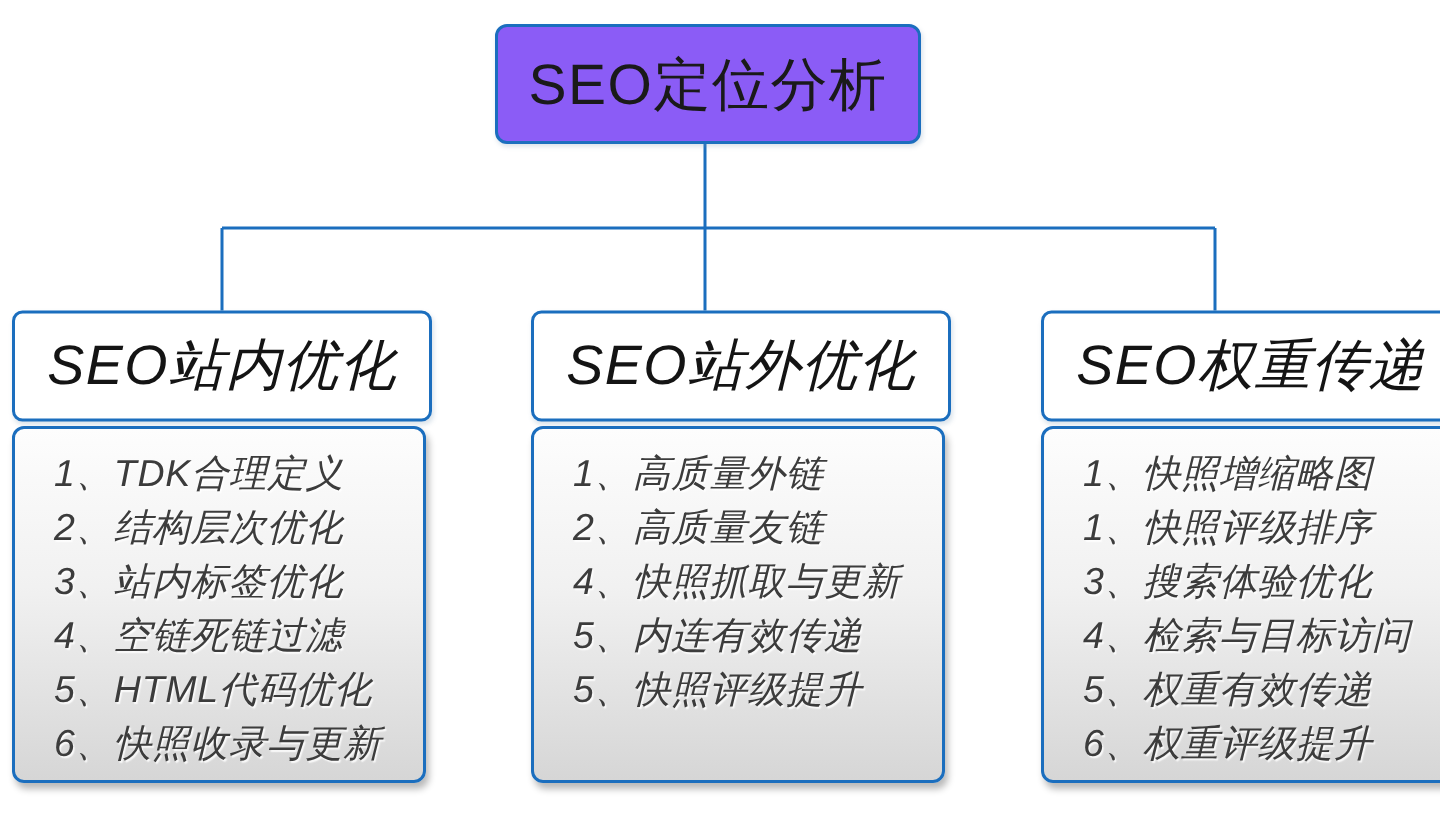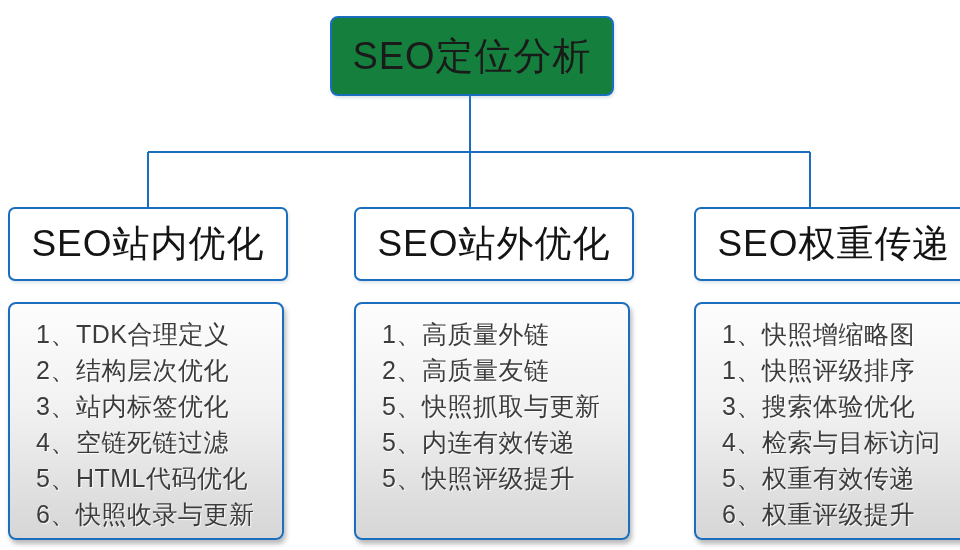--- a/index.html
+++ b/index.html
@@ -20,40 +20,41 @@
     left: 0;
     top: 0;
     z-index: 0;
   }
   .root-box {
     position: absolute;
     left: 330px;
     top: 16px;
     width: 280px;
     height: 76px;
-    background: #15803d;
+    background: #8b5cf6;
     border: 2px solid #1b6ebe;
     border-radius: 8px;
     display: flex;
     align-items: center;
     justify-content: center;
     z-index: 1;
     box-shadow: 1px 2px 3px rgba(120,150,180,0.25);
   }
   .root-title {
     font-size: 38px;
     color: #1a1a1a;
     letter-spacing: 1px;
     white-space: nowrap;
   }
   .column {
     position: absolute;
     top: 207px;
     width: 280px;
     z-index: 1;
+    font-style: italic;
   }
   .col-0 { left: 8px; }
   .col-1 { left: 330px; padding-left: 24px; }
   .col-2 { left: 668px; padding-left: 26px; }
   .header-box {
     width: 276px;
     height: 70px;
     background: #ffffff;
     border: 2px solid #1b6ebe;
     border-radius: 7px;
@@ -62,21 +63,21 @@
     justify-content: center;
     box-shadow: 1px 2px 3px rgba(120,150,180,0.25);
   }
   .column-title {
     font-size: 37px;
     color: #141414;
     letter-spacing: 1px;
     white-space: nowrap;
   }
   .list-box {
-    margin-top: 21px;
+    margin-top: 3px;
     width: 276px;
     height: 238px;
     border: 2px solid #1b6ebe;
     border-radius: 8px;
     background: linear-gradient(180deg, #fdfdfd 0%, #f1f1f1 45%, #d6d6d6 100%);
     box-shadow: 2px 4px 5px rgba(0,0,0,0.28);
     padding: 12px 0 0 26px;
     box-sizing: border-box;
   }
   .list-item {
@@ -115,21 +116,21 @@
     </div>
   </div>
 
   <div class="column col-1">
     <div class="header-box">
       <span class="column-title">SEO站外优化</span>
     </div>
     <div class="list-box">
       <div class="list-item">1、高质量外链</div>
       <div class="list-item">2、高质量友链</div>
-      <div class="list-item">5、快照抓取与更新</div>
+      <div class="list-item">4、快照抓取与更新</div>
       <div class="list-item">5、内连有效传递</div>
       <div class="list-item">5、快照评级提升</div>
     </div>
   </div>
 
   <div class="column col-2">
     <div class="header-box">
       <span class="column-title">SEO权重传递</span>
     </div>
     <div class="list-box">

